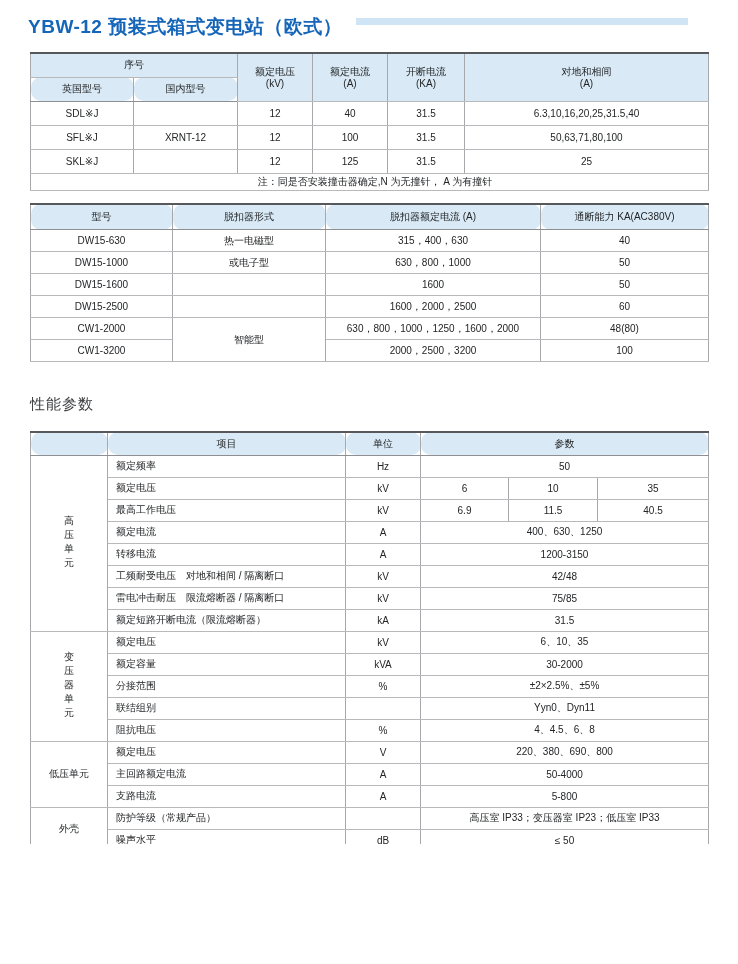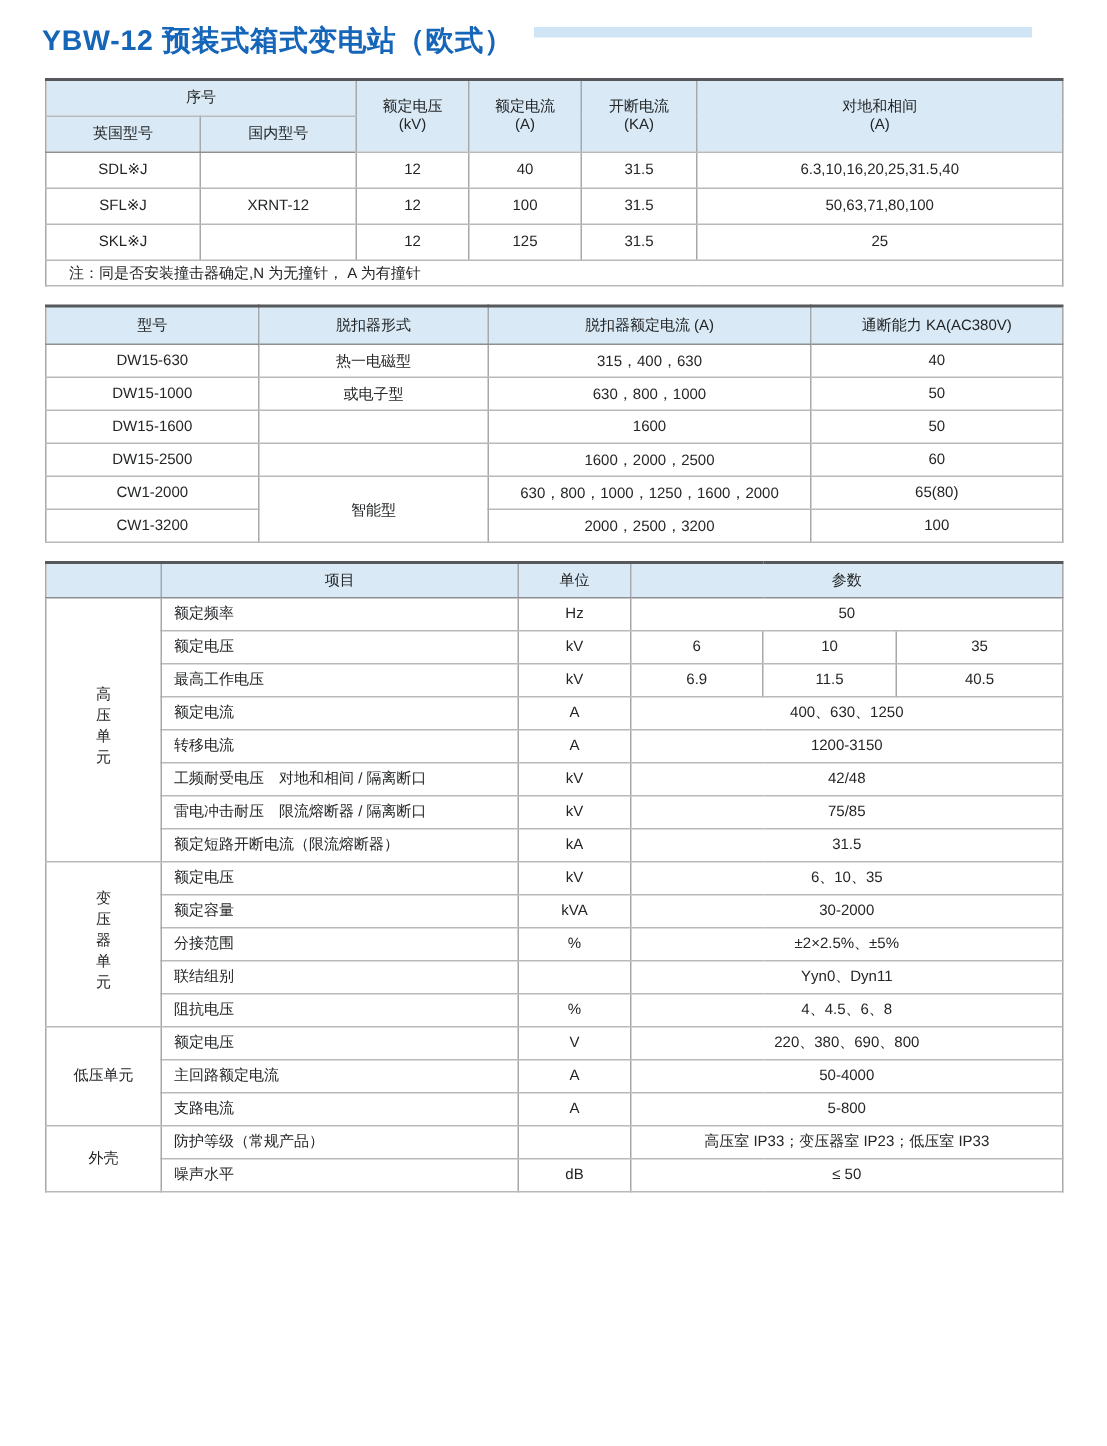--- a/index.html
+++ b/index.html
@@ -21,29 +21,29 @@
   
   table.tbl { width: 678px; margin: 12px 30px; border-collapse: collapse; table-layout: fixed;
               font-size: 10px; color: #232527; text-align: center;
               border-top: 2px solid #56585b; border-bottom: 1px solid #85878a;
               border-left: 1px solid #a6a8ab; border-right: 1px solid #a6a8ab; }
   table.tbl th, table.tbl td {
       border-left: 1px solid #a6a8ab; border-right: 1px solid #a6a8ab;
       border-top: 1px solid #b7b9bb; border-bottom: 1px solid #b7b9bb;
       font-weight: 400; padding: 1px 4px; vertical-align: middle; }
   table.tbl thead th { background: #d9eaf6; }
-  table.tbl thead tr:last-child th { border-bottom: 1px solid #8d8f92; }
+  table.tbl thead tr:last-child th { border-bottom: 1px solid #8d8f92; border-radius: 10px; }
   .hlabel { line-height: 12px; }
   .hunit { line-height: 11px; }
 
   
   .tbl1 thead tr { height: 24px; }
   .tbl1 tbody tr { height: 24px; }
   .tbl1 tr.note-row { height: 16px; }
-  .tbl1 tr.note-row td { text-align: left; border-top: 1px solid #56585b; padding-left: 15px; font-size: 10px; }
+  .tbl1 tr.note-row td { text-align: center; border-top: 1px solid #56585b; padding-left: 15px; font-size: 10px; }
 
   
   .tbl2 thead tr { height: 26px; }
   .tbl2 tbody tr { height: 22px; }
 
   
   .tbl3 thead tr { height: 23px; }
   .tbl3 tbody tr { height: 22px; }
   .tbl3 td.item-cell { text-align: left; padding-left: 8px; }
   .tbl3 tr.group-start td { border-top: 1px solid #85878a; }
@@ -163,30 +163,31 @@
         <tr>
           <td>DW15-2500</td>
           <td rowspan="1"></td>
           <td>1600，2000，2500</td>
           <td>60</td>
         </tr>
         <tr>
           <td>CW1-2000</td>
           <td rowspan="2">智能型</td>
           <td>630，800，1000，1250，1600，2000</td>
-          <td>65(80)</td>
+          <td>48(80)</td>
         </tr>
         <tr>
           <td>CW1-3200</td>
           <td>2000，2500，3200</td>
           <td>100</td>
         </tr>
       </tbody>
   </table>
 
+  <div class="perf-heading">性能参数</div>
 
   <table class="tbl tbl3">
     <colgroup>
       <col style="width:77px">
         <col style="width:238px">
         <col style="width:75px">
       <col style="width:88px">
         <col style="width:89px">
         <col style="width:111px">
     </colgroup>

